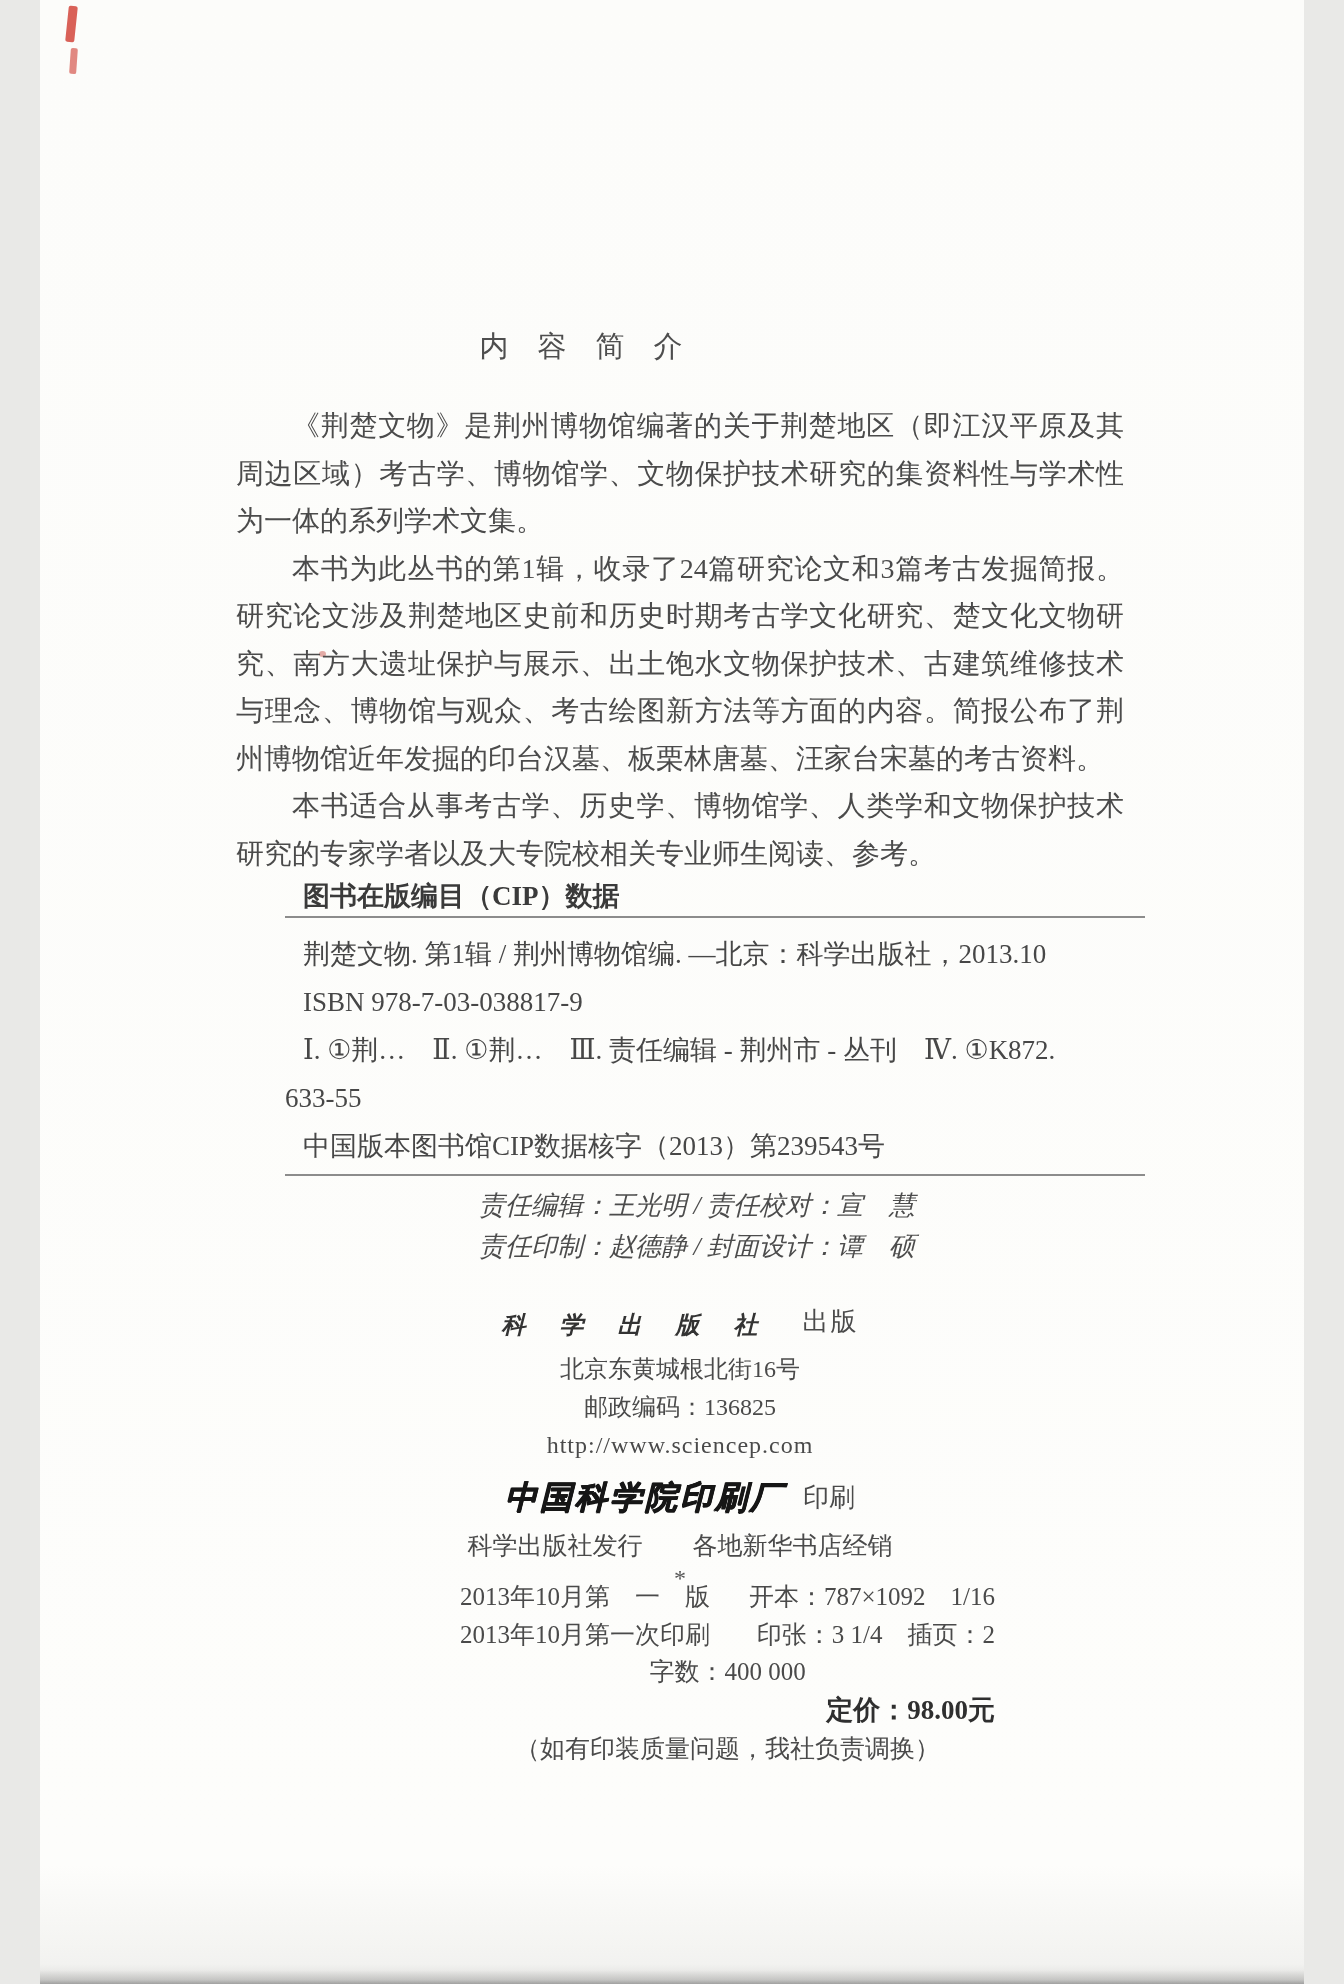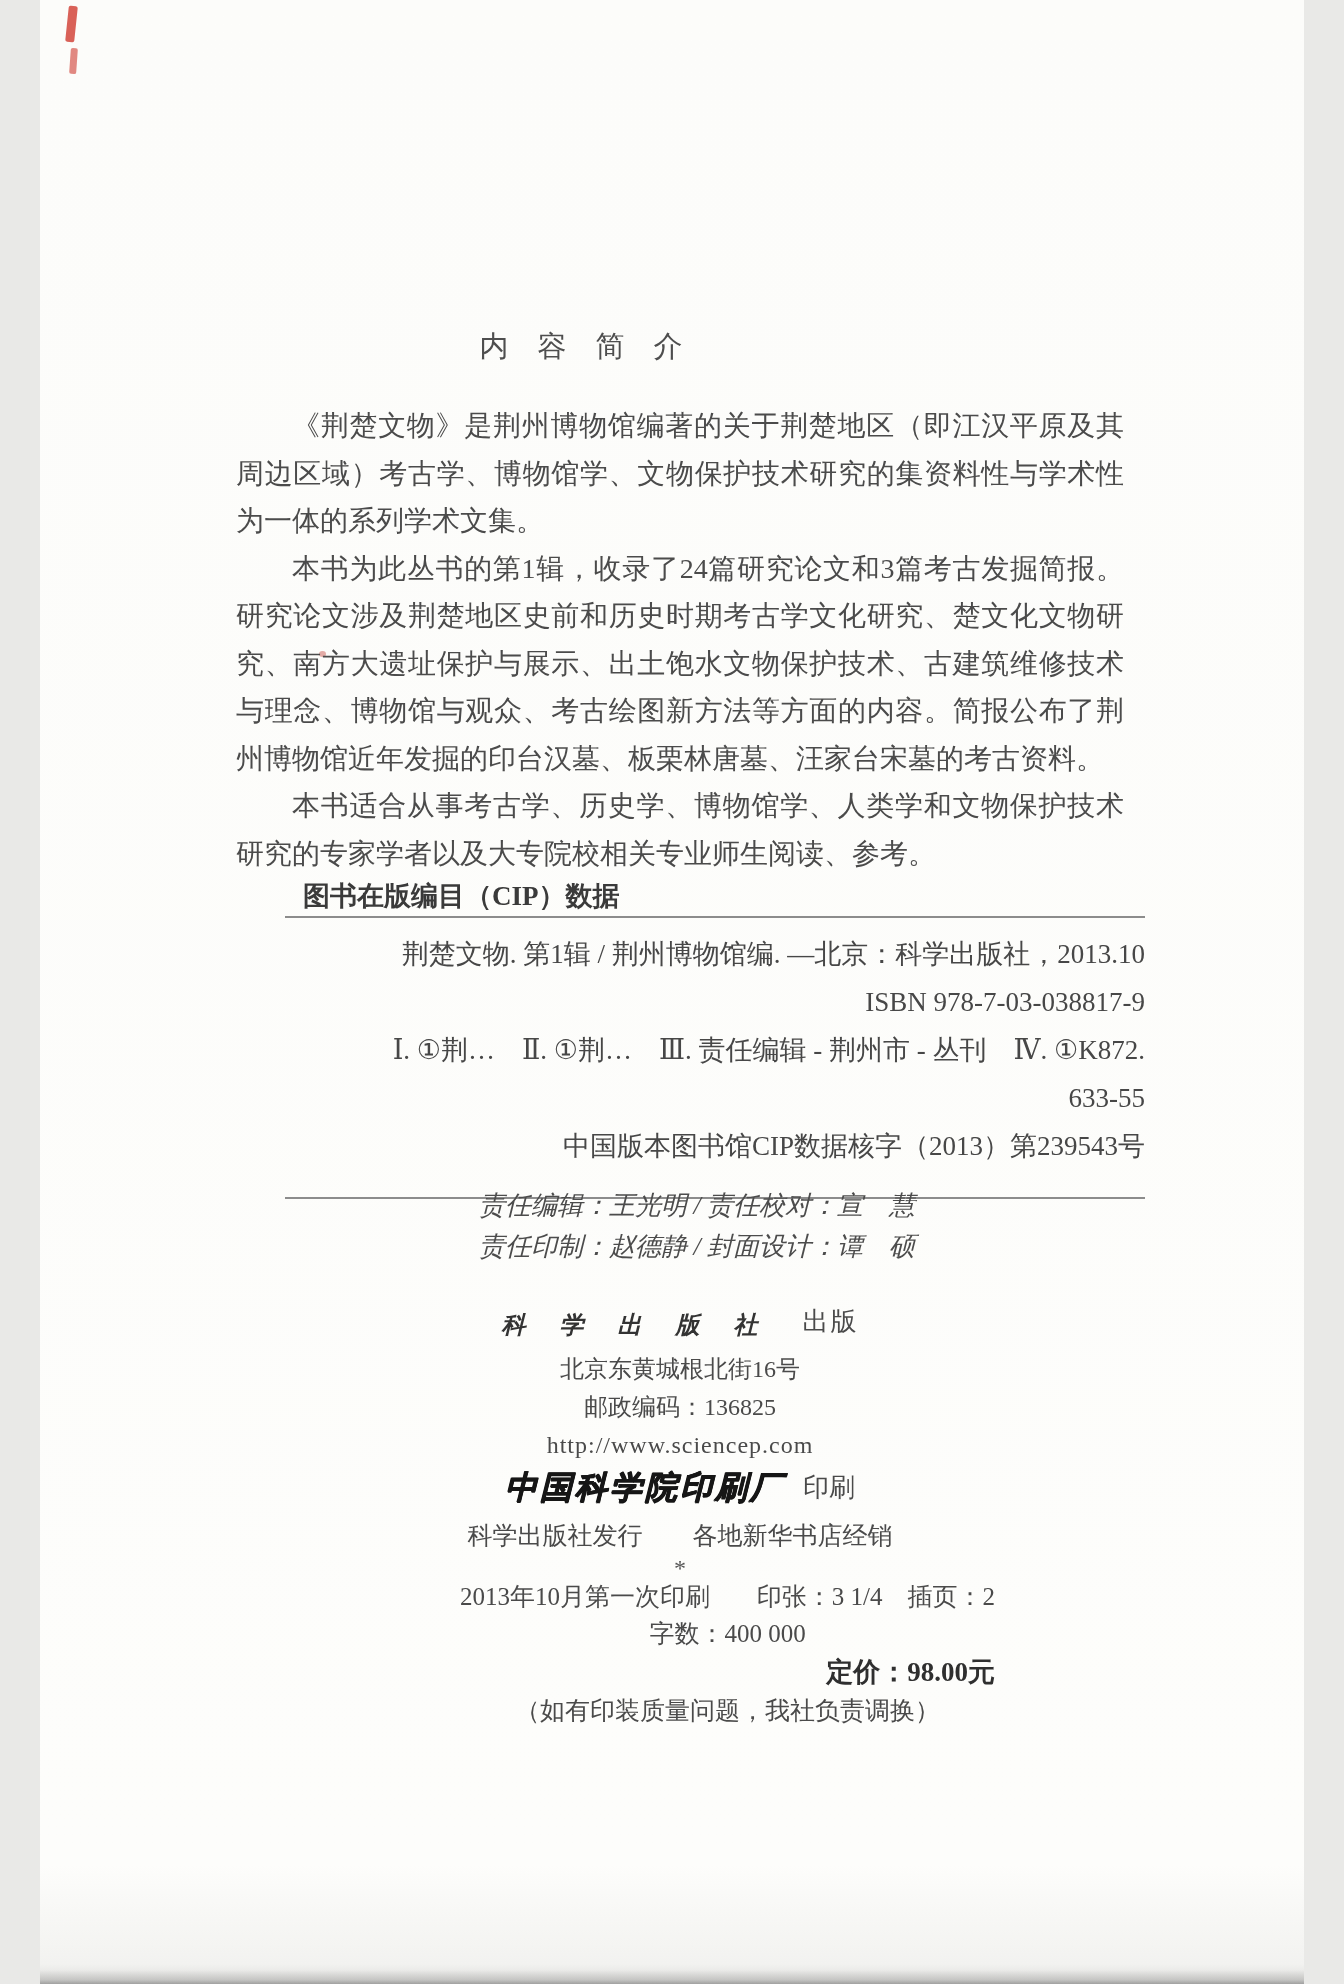--- a/index.html
+++ b/index.html
@@ -18,38 +18,38 @@
   .intro-body {
     position:absolute; top:402px; left:196px; width:888px;
     font-size:28px; line-height:47.5px; text-align:justify; color:#4b4b4b;
   }
   .intro-body p { margin:0; text-indent:2em; }
 
   
   .cip { position:absolute; top:876px; left:245px; width:860px; font-size:27px; color:#474747; }
   .cip-header { font-weight:bold; color:#3a3a3a; line-height:40px; padding-left:18px; }
   .cip-rule { border:none; border-top:2px solid #8c8c8c; margin:0; }
-  .cip-body { padding:12px 0 27px 18px; line-height:48px;text-align:right; }
+  .cip-body { padding:12px 0 4px 18px; line-height:48px; }
   .cip-line { margin:0; }
   .cip-line-cont { margin-left:-18px; }
 
   
   .credits {
     position:absolute; top:1185px; left:213px; width:888px;
     text-align:center; font-style:italic; font-size:26px; line-height:41px; color:#4c4c4c;
   }
 
   
   .publisher { position:absolute; top:1300px; left:196px; width:888px; text-align:center; color:#4a4a4a; }
   .pub-name { line-height:44px; }
   .pub-name .brand { font-size:24px; font-weight:bold; font-style:italic; letter-spacing:14px; color:#333; }
   .pub-name .suffix { font-size:26px; margin-left:27px; letter-spacing:2px; vertical-align:3px; }
   .pub-address, .pub-postcode, .pub-website { font-size:24px; line-height:38px; }
   .pub-website { letter-spacing:1px; }
-  .pub-printer { line-height:46px; }
+  .pub-printer { margin-top:10px; line-height:46px; }
   .pub-printer .brush {
     font-size:32px; font-weight:bold; font-style:italic; color:#161616; letter-spacing:3px;
     text-shadow:0.6px 0 0 #161616,-0.6px 0 0 #161616,0 0.6px 0 #161616;
   }
   .pub-printer .suffix { font-size:26px; margin-left:14px; vertical-align:2px; }
   .pub-dist { font-size:25px; line-height:40px; }
   .pub-star { font-size:24px; line-height:24px; color:#555; }
 
   
   .imprint { position:absolute; top:1578px; left:420px; width:535px; font-size:25px; color:#4a4a4a; }
@@ -111,20 +111,24 @@
     <div class="pub-printer">
       <span class="brush">中国科学院印刷厂</span>
       <span class="suffix">印刷</span>
     </div>
     <div class="pub-dist">科学出版社发行　　各地新华书店经销</div>
     <div class="pub-star">*</div>
   </div>
 
   <div class="imprint">
     <div class="imprint-row">
+      <span>2013年10月第　一　版</span>
+      <span>开本：787×1092　1/16</span>
+    </div>
+    <div class="imprint-row">
       <span>2013年10月第一次印刷</span>
       <span>印张：3 1/4　插页：2</span>
     </div>
     <div class="imprint-center">字数：400 000</div>
     <div class="imprint-price">定价：98.00元</div>
     <div class="imprint-note">（如有印装质量问题，我社负责调换）</div>
   </div>
 
   <div class="scan-edge-bottom"></div>
 </div>

